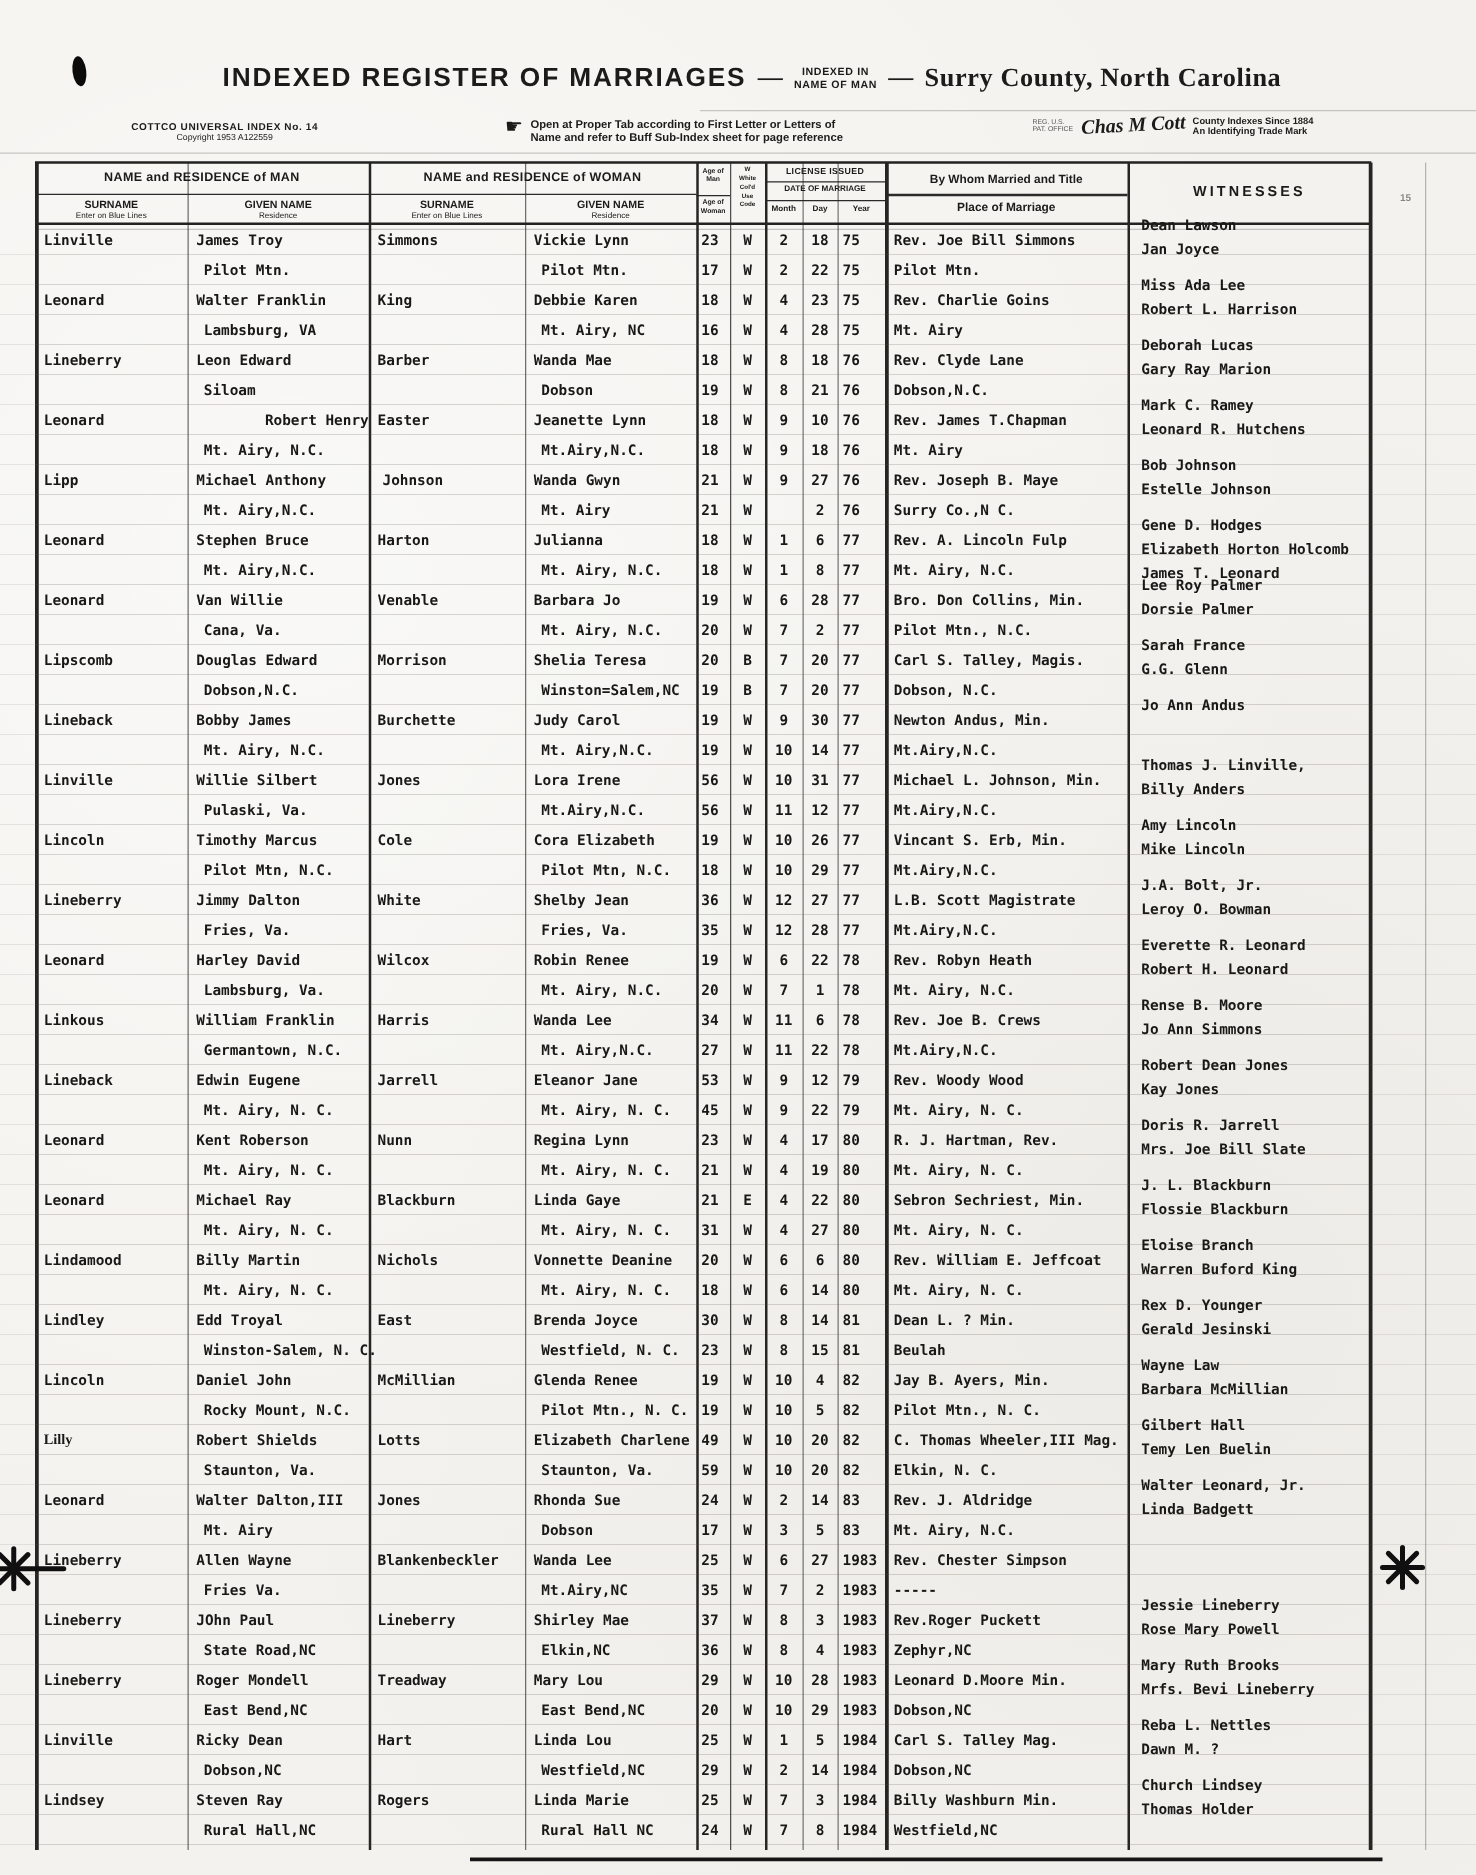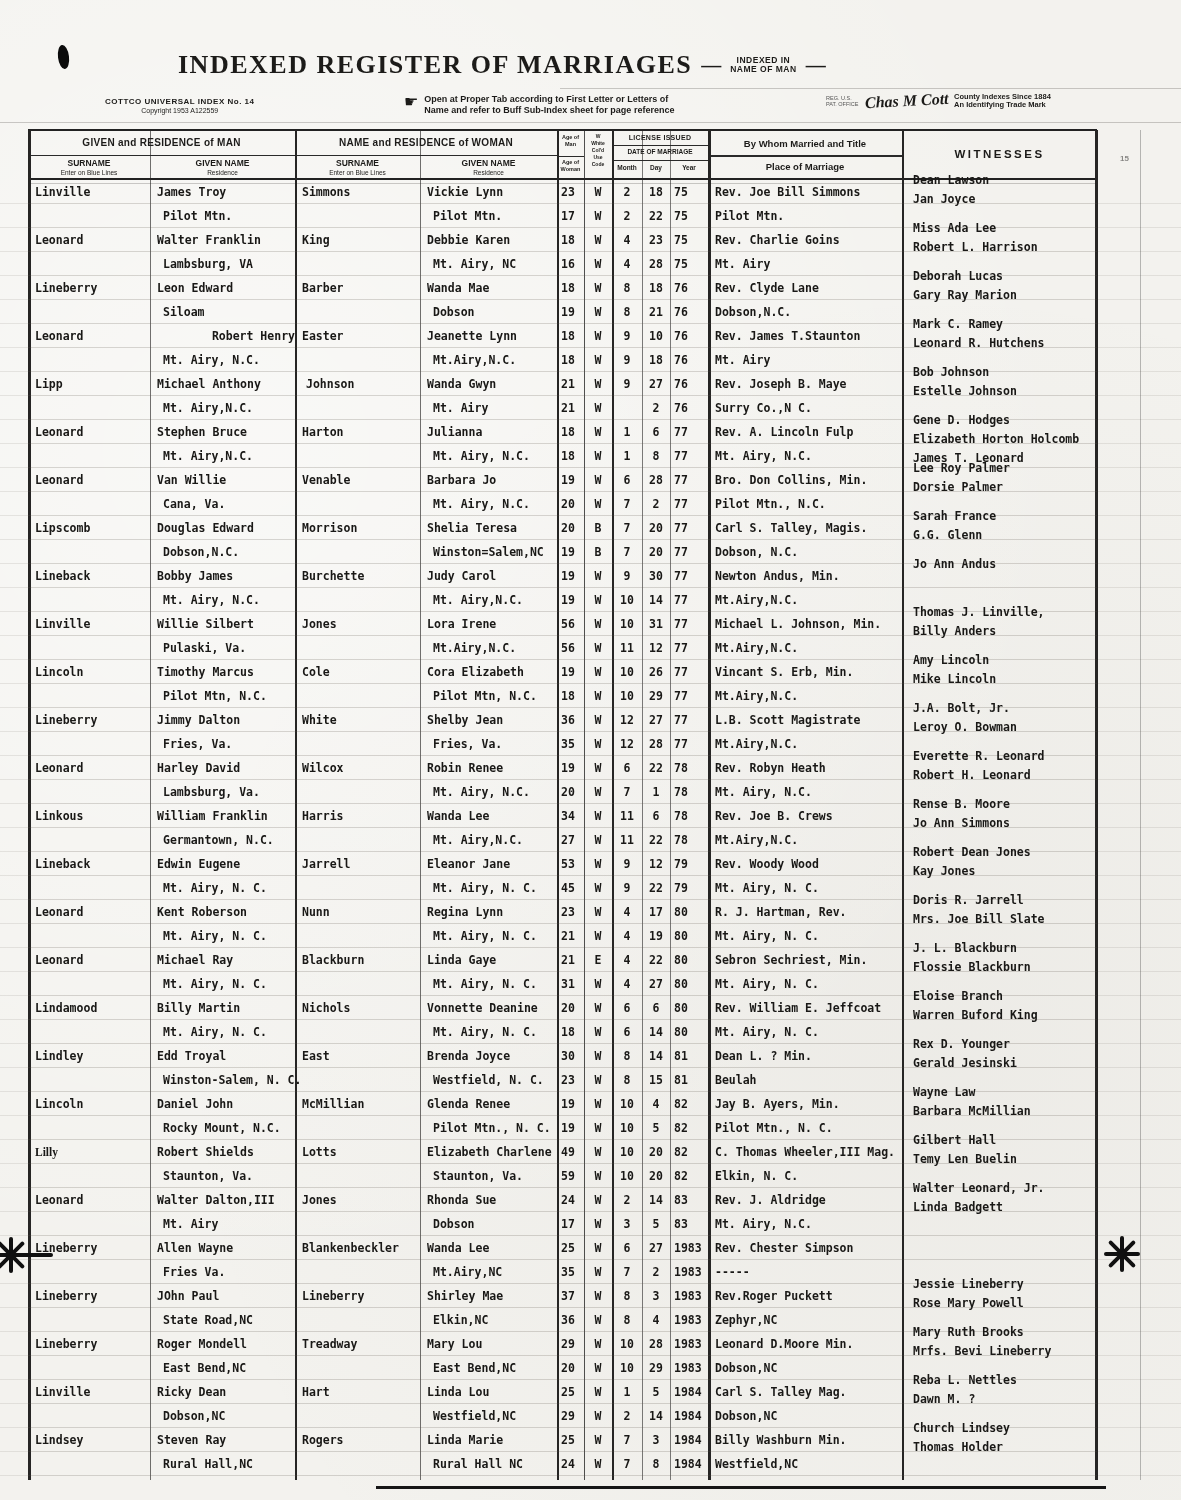--- a/index.html
+++ b/index.html
@@ -2,21 +2,21 @@
 <html><head>
 <meta charset="utf-8">
 <style>
   html,body{margin:0;padding:0;}
   .page{position:relative;width:1181px;height:1500px;background:#f3f2ee;overflow:hidden;
         background-image:radial-gradient(circle at 20% 30%, rgba(255,255,255,.5), rgba(0,0,0,0) 60%),
                          radial-gradient(circle at 80% 70%, rgba(120,110,95,.05), rgba(0,0,0,0) 55%);
         font-family:"Liberation Sans", sans-serif;color:#1c1b19;}
   
   .title-row{position:absolute;top:50px;left:178px;display:flex;align-items:center;gap:9px;white-space:nowrap;}
-  .t-main{font-family:Liberation Serif, serif;font-weight:700;font-size:26px;letter-spacing:1.5px;}
+  .t-main{font-family:Liberation Sans, sans-serif;font-weight:700;font-size:21px;letter-spacing:1.5px;}
   .t-dash{font-family:"Liberation Serif",serif;font-weight:700;font-size:20px;}
   .t-mid{font-weight:700;font-size:8.5px;line-height:9.5px;text-align:center;letter-spacing:.5px;}
   .t-right{font-family:"Liberation Serif",serif;font-weight:700;font-size:21px;letter-spacing:.5px;}
   
   .pub{position:absolute;top:97px;left:105px;text-align:center;line-height:9px;}
   .pub .l1{font-size:8px;font-weight:700;letter-spacing:.5px;}
   .pub .l2{font-size:7px;}
   .instr{position:absolute;top:94px;left:404px;display:flex;align-items:flex-start;gap:6px;}
   .hand{font-size:16px;line-height:16px;}
   .instr-text{font-size:9px;font-weight:700;line-height:11px;}
@@ -77,20 +77,21 @@
   <div class="blob"></div>
 
   <div class="title-row">
     <span class="t-main">INDEXED REGISTER OF MARRIAGES</span>
     <span class="t-dash">—</span>
     <span class="t-mid">
       <span>INDEXED IN</span><br>
       <span>NAME OF MAN</span>
     </span>
     <span class="t-dash">—</span>
+    <span class="t-right">Surry County, North Carolina</span>
   </div>
 
   <div class="pub">
     <div class="l1">COTTCO UNIVERSAL INDEX No. 14</div>
     <div class="l2">Copyright 1953 A122559</div>
   </div>
   <div class="instr">
     <span class="hand">☛</span>
     <span class="instr-text">
       <span>Open at Proper Tab according to First Letter or Letters of</span><br>
@@ -108,21 +109,21 @@
       <span>An Identifying Trade Mark</span>
     </span>
   </div>
 
   <span class="pgnum">15</span>
 
   <div class="hline faint" style="left:560px;top:88px;width:621px;height:1px;"></div>
   <div class="hline faint" style="left:0;top:122px;width:1181px;height:1px;"></div>
 
   <div class="thead">
-    <span class="lbl h-big" style="left:0;width:267px;top:7px;">GIVEN and RESIDENCE of MAN</span>
+    <span class="lbl h-big" style="left:0;width:267px;top:7px;">NAME and RESIDENCE of MAN</span>
     <span class="lbl h-big" style="left:267px;width:262px;top:7px;">NAME and RESIDENCE of WOMAN</span>
 
     <span class="lbl h-sub" style="left:0;width:122px;top:28px;">SURNAME</span>
     <span class="lbl h-note" style="left:0;width:122px;top:39px;">Enter on Blue Lines</span>
     <span class="lbl h-sub" style="left:122px;width:145px;top:28px;">GIVEN NAME</span>
     <span class="lbl h-note" style="left:122px;width:145px;top:39px;">Residence</span>
     <span class="lbl h-sub" style="left:267px;width:125px;top:28px;">SURNAME</span>
     <span class="lbl h-note" style="left:267px;width:125px;top:39px;">Enter on Blue Lines</span>
     <span class="lbl h-sub" style="left:392px;width:137px;top:28px;">GIVEN NAME</span>
     <span class="lbl h-note" style="left:392px;width:137px;top:39px;">Residence</span>
@@ -257,21 +258,21 @@
       <div class="entry">
         <span class="cell c-name" style="grid-area: 1 / 1;">Leonard</span>
         <span class="cell c-name" style="grid-area: 1 / 2; text-align: right;">Robert Henry</span>
         <span class="cell c-name" style="grid-area: 1 / 3;">Easter</span>
         <span class="cell c-name" style="grid-area: 1 / 4;">Jeanette Lynn</span>
         <span class="cell c-num" style="grid-area: 1 / 5;">18</span>
         <span class="cell c-ctr" style="grid-area: 1 / 6;">W</span>
         <span class="cell c-ctr" style="grid-area: 1 / 7;">9</span>
         <span class="cell c-ctr" style="grid-area: 1 / 8;">10</span>
         <span class="cell c-num" style="grid-area: 1 / 9;">76</span>
-        <span class="cell c-by" style="grid-area: 1 / 10;">Rev. James T.Staunton</span>
+        <span class="cell c-by" style="grid-area: 1 / 10;">Rev. James T.Chapman</span>
         <span class="cell c-res" style="grid-area: 2 / 2;">Mt. Airy, N.C.</span>
         <span class="cell c-res" style="grid-area: 2 / 4;">Mt.Airy,N.C.</span>
         <span class="cell c-num" style="grid-area: 2 / 5;">18</span>
         <span class="cell c-ctr" style="grid-area: 2 / 6;">W</span>
         <span class="cell c-ctr" style="grid-area: 2 / 7;">9</span>
         <span class="cell c-ctr" style="grid-area: 2 / 8;">18</span>
         <span class="cell c-num" style="grid-area: 2 / 9;">76</span>
         <span class="cell c-by" style="grid-area: 2 / 10;">Mt. Airy</span>
         <span class="c-wit">
           <span class="wl wl0">Mark C. Ramey</span>

